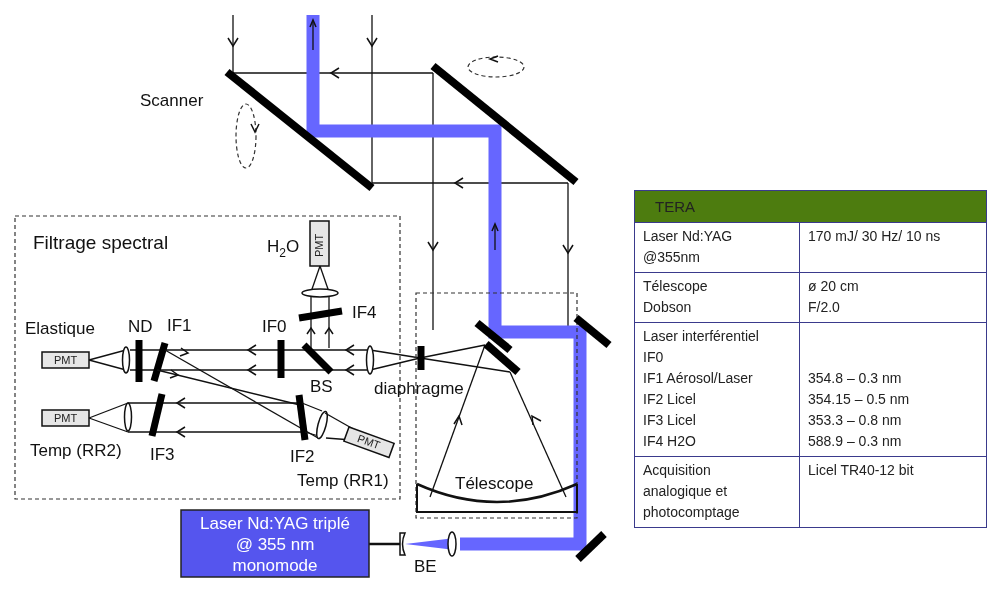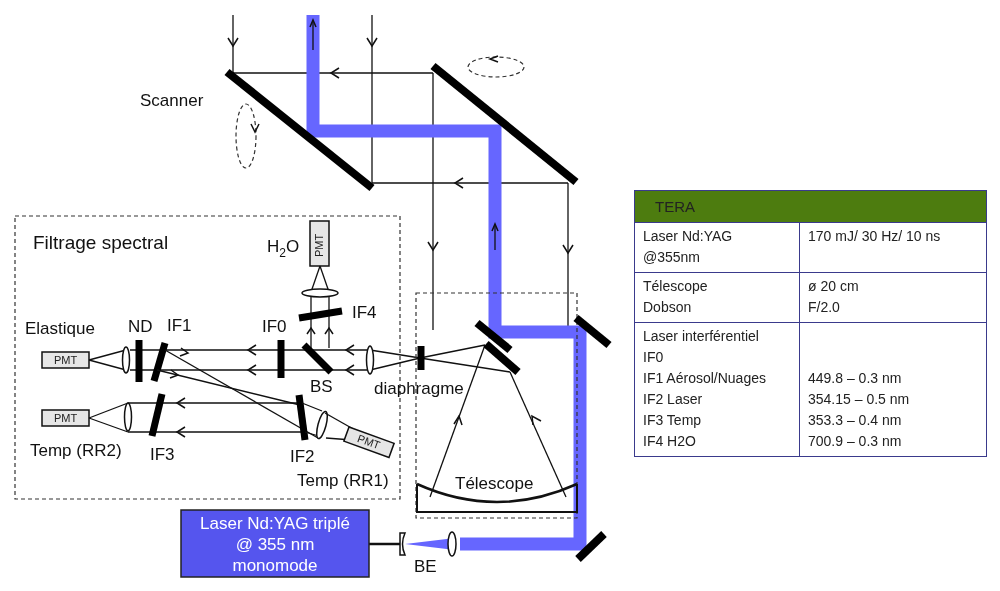--- a/index.html
+++ b/index.html
@@ -185,28 +185,38 @@
         </td>
         <td class="c2">
           <span class="line">ø 20 cm</span>
           <span class="line">F/2.0</span>
         </td>
       </tr>
       <tr>
         <td class="c1">
           <span class="line">Laser interférentiel</span>
           <span class="line">IF0</span>
-          <span class="line">IF1 Aérosol/Nuages</span>
-          <span class="line">IF2 Laser</span>
-          <span class="line">IF3 Temp</span>
+          <span class="line">IF1 Aérosol/Laser</span>
+          <span class="line">IF2 Licel</span>
+          <span class="line">IF3 Licel</span>
           <span class="line">IF4 H2O</span>
         </td>
         <td class="c2">
           <span class="line">&nbsp;</span>
           <span class="line">&nbsp;</span>
-          <span class="line">449.8 – 0.3 nm</span>
+          <span class="line">354.8 – 0.3 nm</span>
           <span class="line">354.15 – 0.5 nm</span>
-          <span class="line">353.3 – 0.4 nm</span>
-          <span class="line">700.9 – 0.3 nm</span>
+          <span class="line">353.3 – 0.8 nm</span>
+          <span class="line">588.9 – 0.3 nm</span>
+        </td>
+      </tr>
+      <tr>
+        <td class="c1">
+          <span class="line">Acquisition</span>
+          <span class="line">analogique et</span>
+          <span class="line">photocomptage</span>
+        </td>
+        <td class="c2">
+          <span class="line">Licel TR40-12 bit</span>
         </td>
       </tr>
     </tbody>
 </table>
 
 </body></html>

